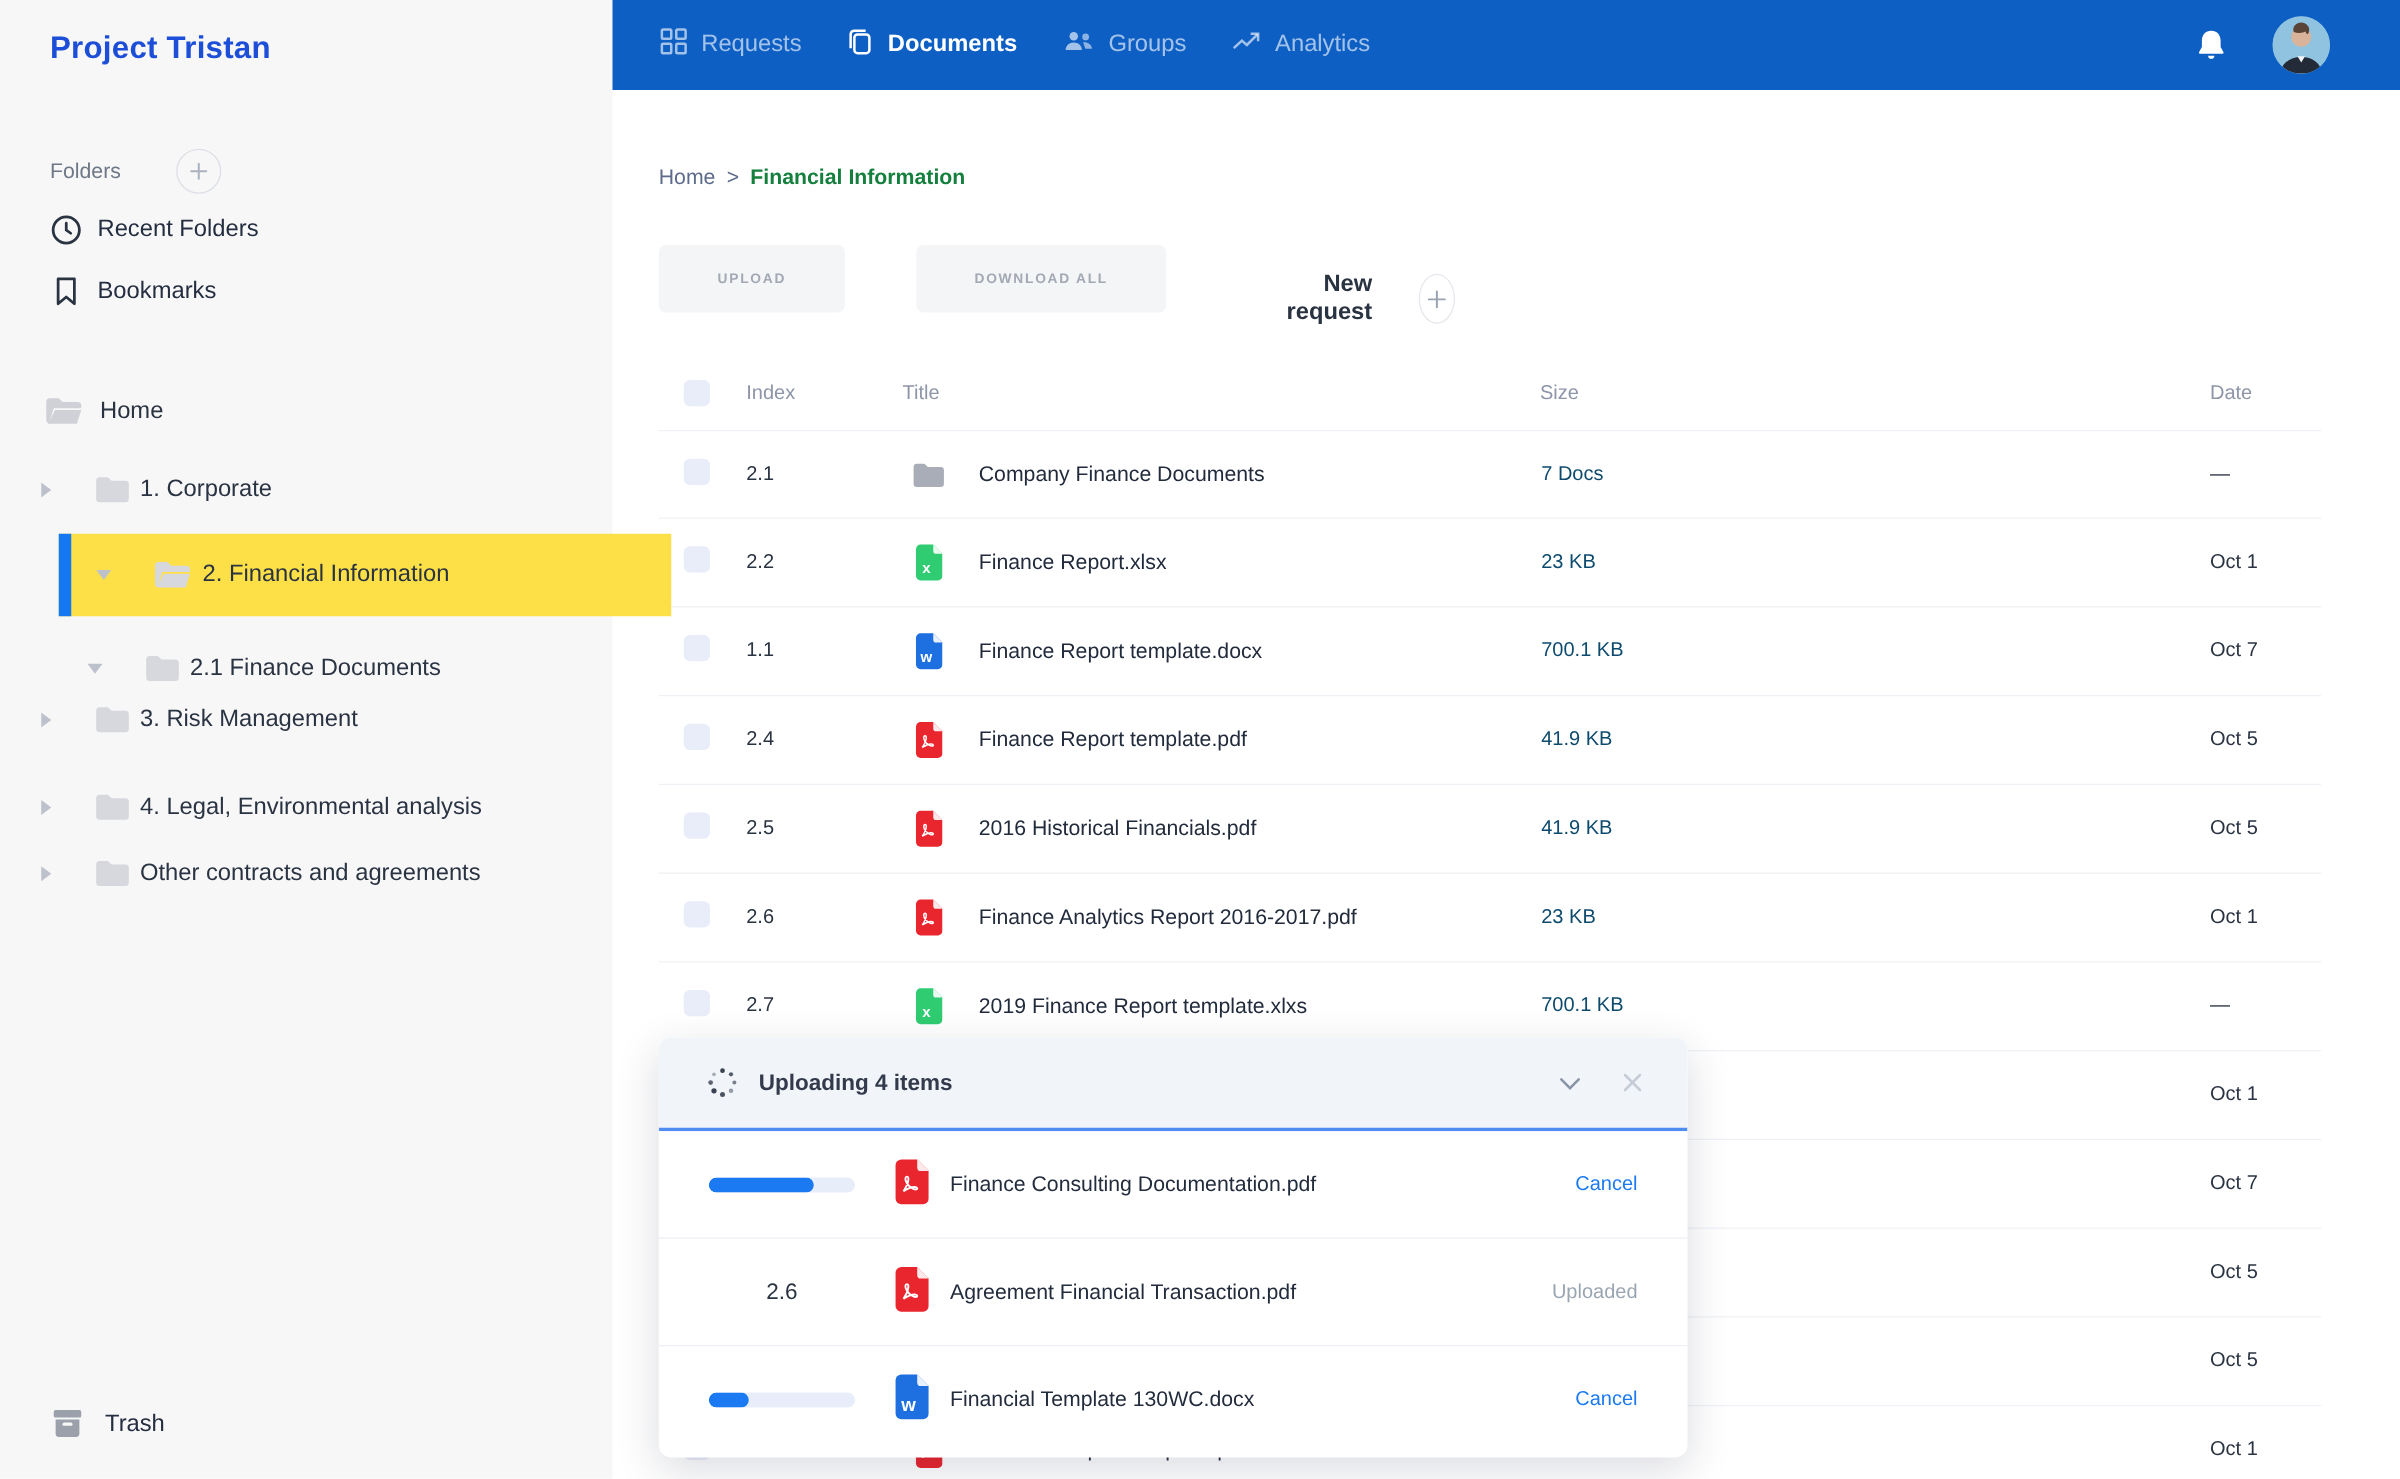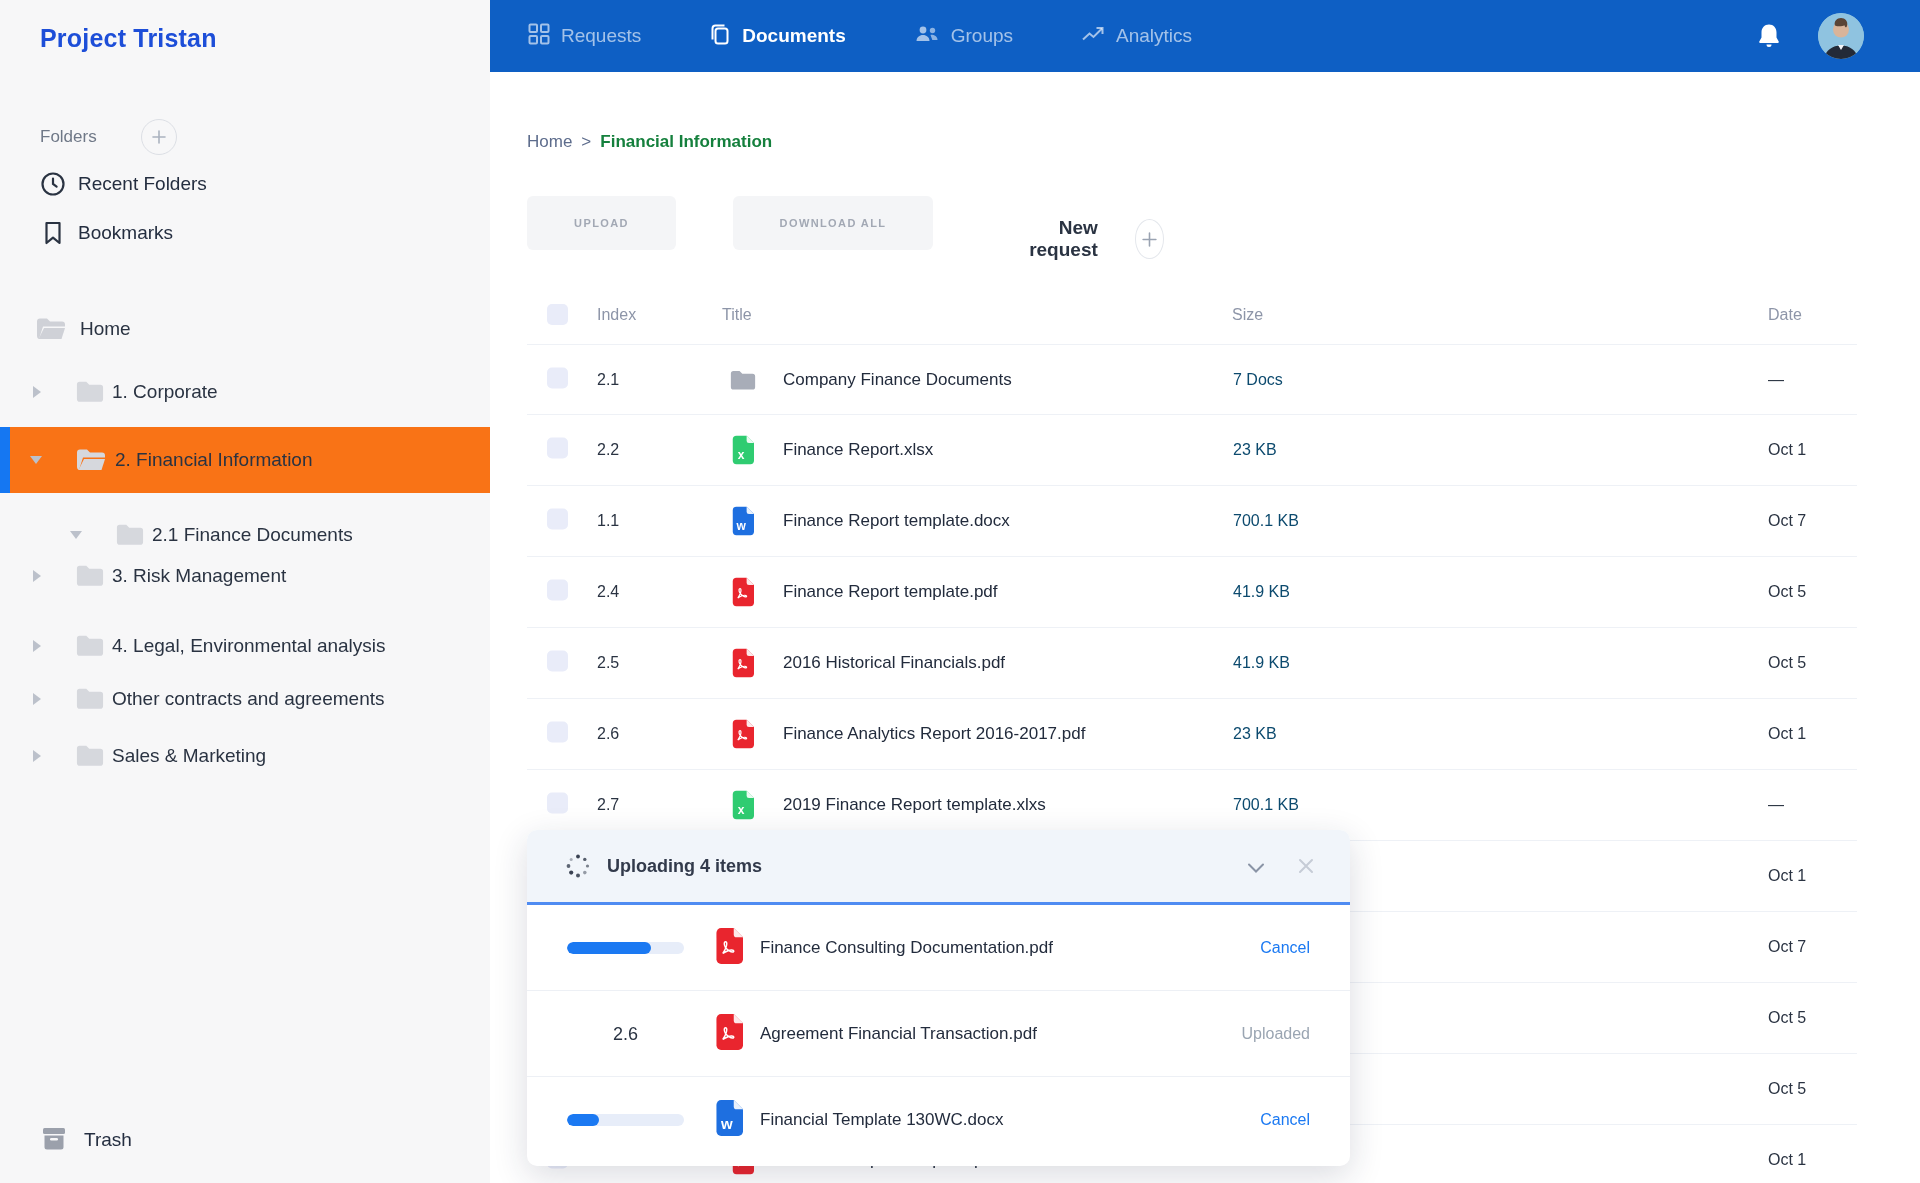--- a/index.html
+++ b/index.html
@@ -8,34 +8,34 @@
   
   #sidebar { position:absolute; left:0; top:0; width:490px; height:1183px; background:#f7f7f8; z-index:2; }
   .app-title { position:absolute; left:40px; top:24px; font-size:25px; font-weight:700; color:#1d4ed8; letter-spacing:.2px; }
   .folders-row { position:absolute; left:40px; top:117px; height:40px; display:flex; align-items:center; }
   .folders-label { font-size:17px; color:#6f7887; }
   .plus-circle { width:36px; height:36px; border:1.5px solid #dcdfe5; border-radius:50%; margin-left:44px; display:flex; align-items:center; justify-content:center; color:#aab2bf; font-size:20px; line-height:1; background:transparent; }
   .side-item { position:absolute; left:0; width:490px; height:48px; display:flex; align-items:center; cursor:pointer; }
   .side-item .ic { position:absolute; left:40px; width:26px; height:26px; }
   .side-item .lbl { position:absolute; left:78px; font-size:19px; color:#242e40; }
   .tree-row { position:absolute; left:0; width:490px; height:56px; display:flex; align-items:center; cursor:pointer; }
-  .tree-row.selected { background:#f97316; }
+  .tree-row.selected { background:#fde047;margin-left:47px; }
   .sel-bar { position:absolute; left:0; top:0; width:10px; height:100%; background:#1577f2; }
   .caret { position:absolute; width:0; height:0; }
   .caret.right { border-top:6px solid transparent; border-bottom:6px solid transparent; border-left:8px solid #bcc1cb; }
   .caret.down { border-left:6px solid transparent; border-right:6px solid transparent; border-top:8px solid #bcc1cb; }
   .tree-ic { position:absolute; width:30px; height:24px; }
   .tree-lbl { position:absolute; font-size:19px; color:#2a3342; }
   #trash-item { position:absolute; left:0; top:1112px; width:490px; height:56px; display:flex; align-items:center; cursor:pointer; }
   #trash-item .ic { position:absolute; left:40px; }
   #trash-item .lbl { position:absolute; left:84px; font-size:19px; color:#242e40; }
 
   
   #topnav { position:absolute; left:490px; top:0; right:0; height:72px; background:#0e5fc4; display:flex; align-items:center; z-index:3; }
-  .nav-items { display:flex; gap:68px; margin-left:38px; }
+  .nav-items { display:flex; gap:36px; margin-left:38px; }
   .nav-item { display:flex; align-items:center; gap:11px; color:rgba(255,255,255,.62); font-size:19px; cursor:pointer; }
   .nav-item.active { color:#fff; font-weight:700; }
   .nav-right { position:absolute; right:56px; display:flex; align-items:center; gap:36px; }
   .bell { width:26px; height:28px; }
   .avatar { width:46px; height:46px; border-radius:50%; overflow:hidden; background:#8fc3e0; }
 
   
   #main { position:absolute; left:490px; top:72px; right:0; bottom:0; background:#fff; }
   .breadcrumb { position:absolute; left:37px; top:60px; font-size:17px; display:flex; gap:9px; align-items:center; }
   .bc-home { color:#5d6c8c; cursor:pointer; }
@@ -202,29 +202,20 @@
   <div class="tree-row" style="top:671px">
     <span class="caret right" style="left:33px"></span>
     <span class="tree-ic" style="left:76px;width:28px">
       <svg width="28" height="23" viewBox="0 0 30 24" fill="#d6d8dd">
           <use href="#svg-folder-closed"></use>
         </svg>
     </span>
     <span class="tree-lbl" style="left:112px">Other contracts and agreements</span>
   </div>
 
-  <div class="tree-row" style="top:728px">
-    <span class="caret right" style="left:33px"></span>
-    <span class="tree-ic" style="left:76px;width:28px">
-      <svg width="28" height="23" viewBox="0 0 30 24" fill="#d6d8dd">
-          <use href="#svg-folder-closed"></use>
-        </svg>
-    </span>
-    <span class="tree-lbl" style="left:112px">Sales &amp; Marketing</span>
-  </div>
 
   <div id="trash-item">
     <span class="ic">
       <svg width="28" height="26" viewBox="0 0 28 26">
           <rect x="3" y="3" width="22" height="6" rx="1.5" fill="#9ba0ab"></rect>
           <path d="M4.5 10.5h19V22a2.5 2.5 0 0 1-2.5 2.5H7A2.5 2.5 0 0 1 4.5 22z" fill="#9ba0ab"></path>
           <rect x="10" y="13" width="8" height="2.6" rx="1.3" fill="#f7f7f8"></rect>
         </svg>
     </span>
     <span class="lbl">Trash</span>

